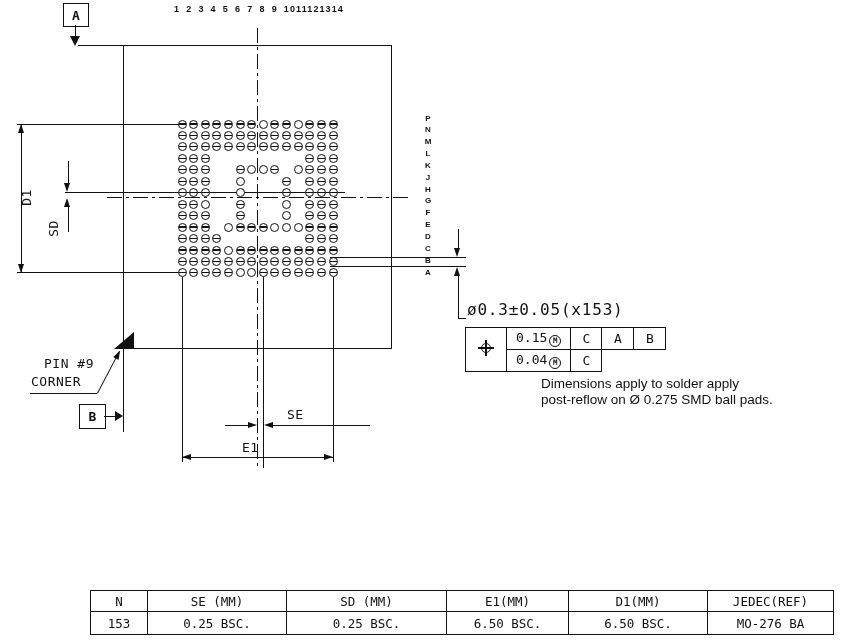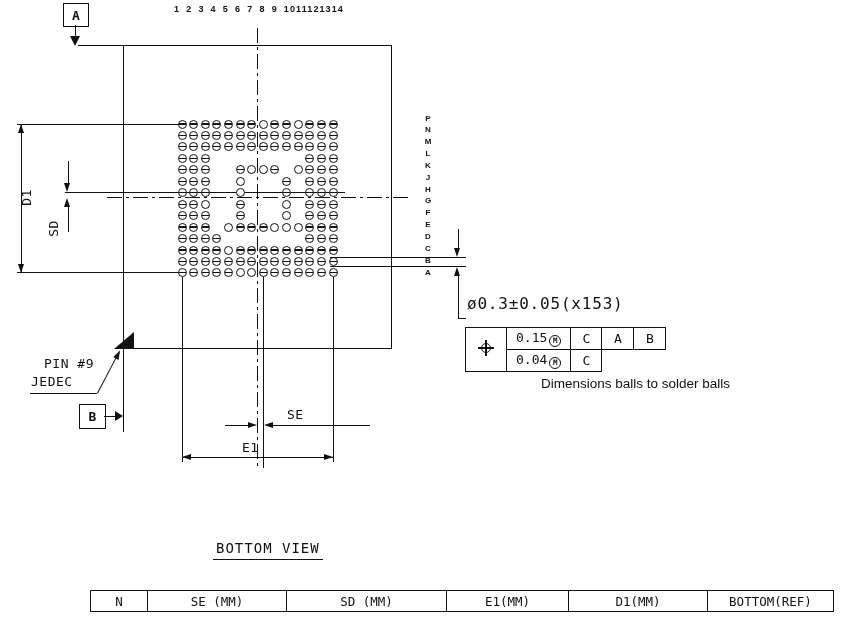--- a/index.html
+++ b/index.html
@@ -19,21 +19,21 @@
   .arr.right{border-top:3.5px solid transparent;border-bottom:3.5px solid transparent;border-left:9px solid #111;}
   .datumbox{position:absolute;border:1.5px solid #111;background:#fff;display:flex;align-items:center;justify-content:center;
             font:bold 13px "DejaVu Sans Mono",monospace;}
   .lbl{position:absolute;font:13px "DejaVu Sans Mono",monospace;letter-spacing:.5px;white-space:nowrap;}
   .rot{transform:rotate(-90deg);transform-origin:center center;}
   .ball{position:absolute;width:9px;height:9px;box-sizing:border-box;border:1.3px solid #111;border-radius:50%;background:#fff;}
   .ball.lined::after{content:"";position:absolute;left:0;right:0;top:50%;margin-top:-.7px;height:1.2px;background:#111;}
   .rowletter{position:absolute;width:16px;text-align:center;font:bold 8px "Liberation Sans",sans-serif;}
   #colnums{position:absolute;left:174px;top:4px;font:bold 9px "Liberation Sans",sans-serif;
            letter-spacing:1.1px;word-spacing:2.5px;white-space:nowrap;}
-  #callout{position:absolute;left:467px;top:294px;font:16px "DejaVu Sans Mono",monospace;letter-spacing:.8px;}
+  #callout{position:absolute;left:467px;top:300px;font:16px "DejaVu Sans Mono",monospace;letter-spacing:.8px;}
   table.fcf{position:absolute;left:465px;top:327px;border-collapse:collapse;background:#fff;}
   table.fcf td{border:1.7px solid #111;padding:0 9px;height:21px;text-align:center;
                font:13px "DejaVu Sans Mono",monospace;white-space:nowrap;}
   .possym{position:relative;width:16px;height:16px;display:inline-block;}
   .possym .c{position:absolute;left:3px;top:3px;width:10px;height:10px;border:1.3px solid #111;border-radius:50%;box-sizing:border-box;}
   .possym .v{position:absolute;left:7.4px;top:0;width:1.2px;height:16px;background:#111;}
   .possym .h{position:absolute;top:7.4px;left:0;height:1.2px;width:16px;background:#111;}
   .mc{display:inline-block;width:12px;height:12px;border:1.1px solid #111;border-radius:50%;box-sizing:border-box;
       font:bold 7.5px "DejaVu Sans Mono",monospace;line-height:10px;text-align:center;vertical-align:-1px;margin-left:2px;}
   #note{position:absolute;left:541px;top:376px;font:13.5px "Liberation Sans",sans-serif;line-height:16px;}
@@ -274,26 +274,27 @@
       <td style="width:13px;">B</td>
     </tr>
     <tr>
       <td><span>0.04</span><span class="mc">M</span></td>
       <td>C</td>
     </tr>
   </tbody>
     </table>
 
   <div id="note">
-    <div>Dimensions balls to solder balls</div>
+    <div>Dimensions apply to solder apply</div>
+    <div>post-reflow on Ø 0.275 SMD ball pads.</div>
   </div>
 
   <div class="tri" style="left:114px;top:332px;width:20px;height:17px;clip-path:polygon(100% 0,100% 100%,0 100%);"></div>
   <div class="lbl" style="left:44px;top:356px;">PIN #9</div>
-  <div class="lbl" style="left:31px;top:374px;">JEDEC</div>
+  <div class="lbl" style="left:31px;top:374px;">CORNER</div>
   <div class="hl" style="left:30px;top:393px;width:67px;"></div>
   <div class="hl" style="left:97px;top:393px;width:47px;transform:rotate(-62.3deg);transform-origin:0 0;"></div>
   <div class="arr up" style="left:115px;top:350px;transform:rotate(28deg);"></div>
 
   <div class="vl" style="left:123px;top:349px;height:83px;"></div>
   <div class="datumbox" style="left:79px;top:404px;width:25px;height:23px;">
     <span>B</span>
   </div>
   <div class="hl" style="left:104px;top:416px;width:12px;"></div>
   <div class="arr right" style="left:115px;top:411px;border-top-width:5.5px;border-bottom-width:5.5px;border-left-width:8px;"></div>
@@ -304,36 +305,43 @@
   <div class="hl" style="left:225px;top:425px;width:30px;"></div>
   <div class="arr right" style="left:248px;top:421.5px;"></div>
   <div class="arr left" style="left:264px;top:421.5px;"></div>
   <div class="hl" style="left:272px;top:425px;width:98px;"></div>
   <div class="lbl" style="left:287px;top:407px;">SE</div>
   <div class="hl" style="left:182px;top:457px;width:151px;"></div>
   <div class="arr left" style="left:182px;top:453.5px;"></div>
   <div class="arr right" style="left:324px;top:453.5px;"></div>
   <div class="lbl" style="left:242px;top:440px;">E1</div>
 
-  <div id="viewlabel">BOTTOM VIEW</div>
 
   <table class="dim">
     <colgroup>
       <col style="width:57px">
         <col style="width:139px">
         <col style="width:160px">
       <col style="width:122px">
         <col style="width:139px">
         <col style="width:126px">
     </colgroup>
     <tbody>
         <tr class="hd">
       <td>N</td>
       <td>SE (MM)</td>
       <td>SD (MM)</td>
       <td>E1(MM)</td>
       <td>D1(MM)</td>
-      <td>BOTTOM(REF)</td>
+      <td>JEDEC(REF)</td>
+    </tr>
+    <tr class="vr">
+      <td>153</td>
+      <td>0.25 BSC.</td>
+      <td>0.25 BSC.</td>
+      <td>6.50 BSC.</td>
+      <td>6.50 BSC.</td>
+      <td>MO-276 BA</td>
     </tr>
   </tbody>
     </table>
 
 </div>
 
 </body></html>

